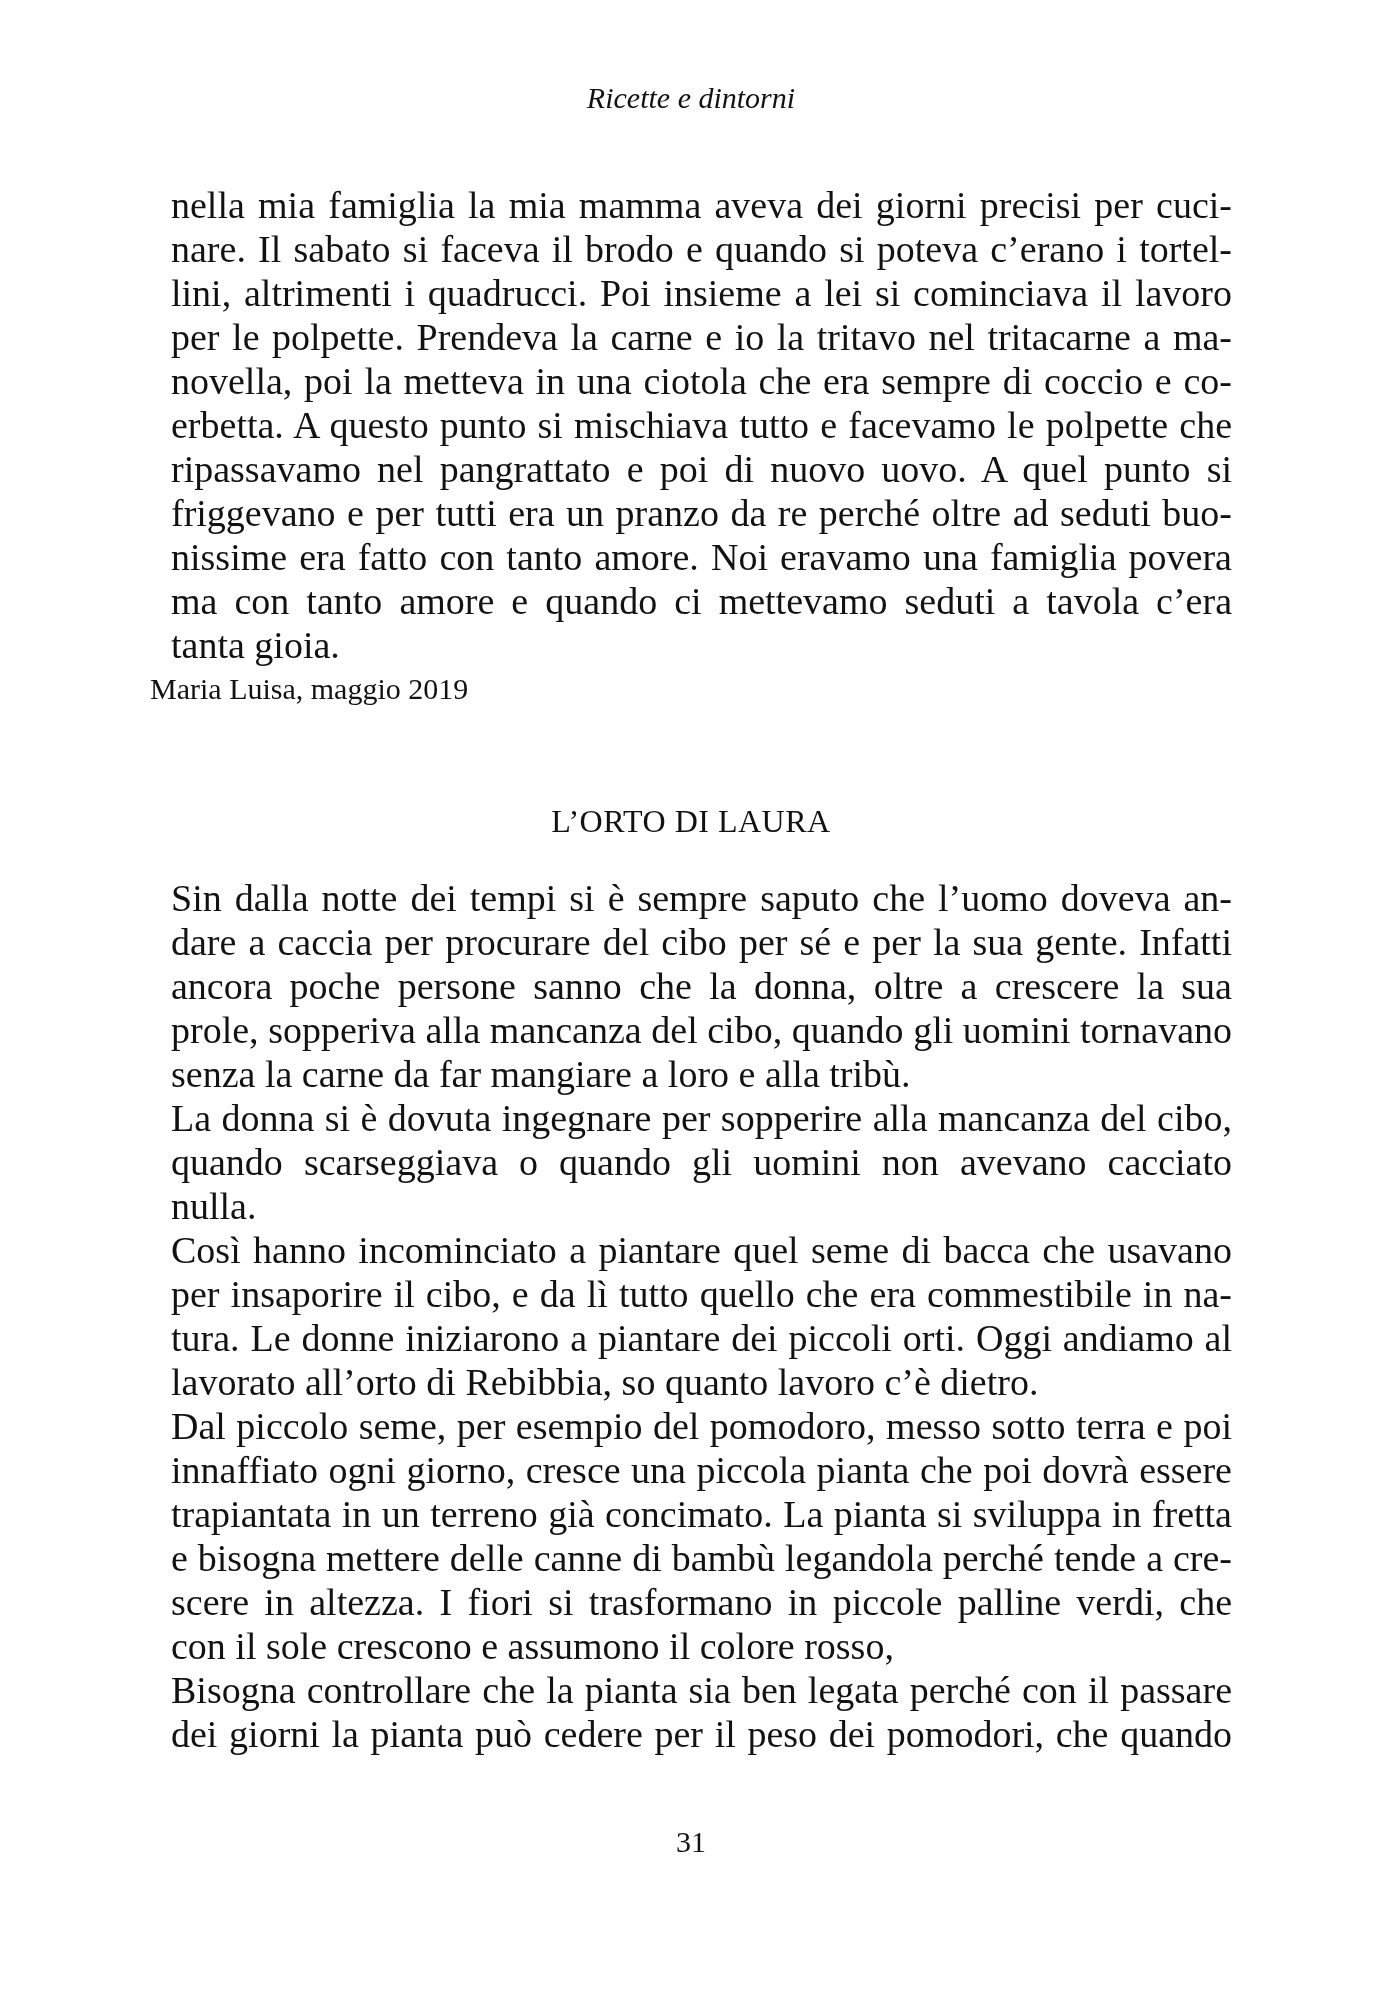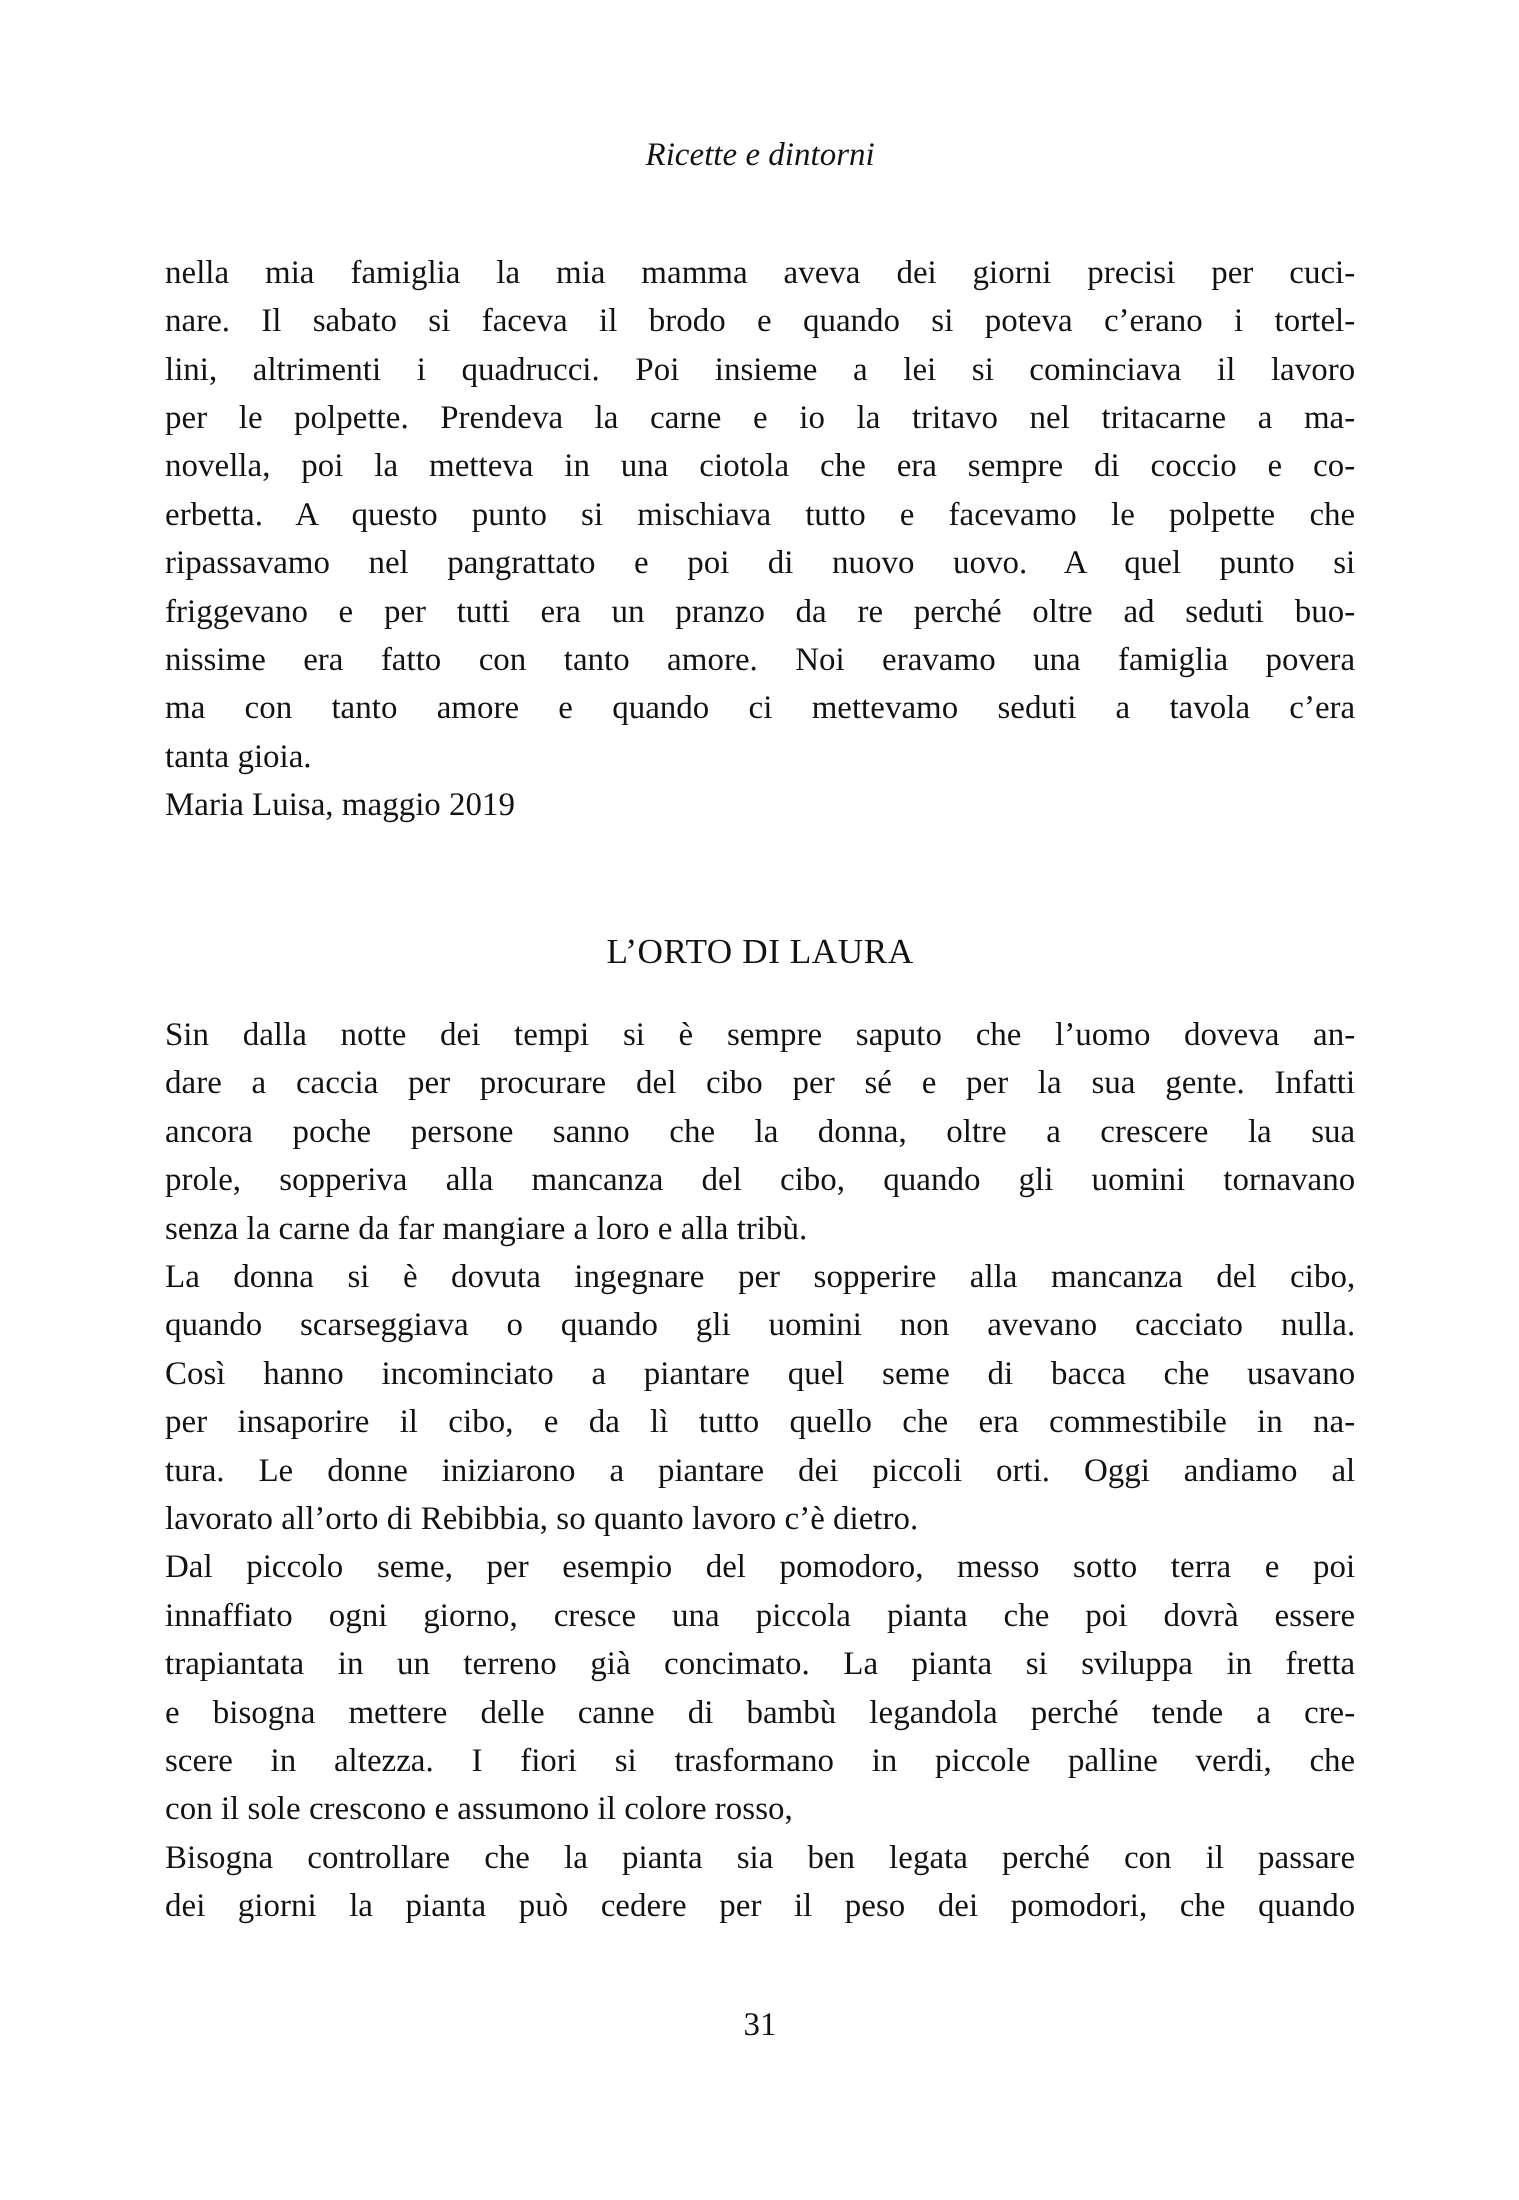--- a/index.html
+++ b/index.html
@@ -17,32 +17,33 @@
     color: #121212;
     overflow: hidden;
   }
   .text-block {
     position: absolute;
     left: 150px;
     width: 1082px;
     top: 0;
   }
   .running-head {
-    margin-top: 119px;
+    margin-top: 76px;
     font-size: 30px;
     line-height: 44px;
     font-style: italic;
     text-align: center;
   }
   .memoir-paragraph {
     margin-top: 63px;
   }
   .paragraph {
-    font-size: 30px;
+    font-size: 38px;
     line-height: 44px;
+    margin-left: 21px;
   }
   .paragraph .line {
     text-align: justify;
     text-align-last: justify;
     white-space: normal;
   }
   .paragraph .line.last {
     text-align-last: left;
   }
   .attribution {

